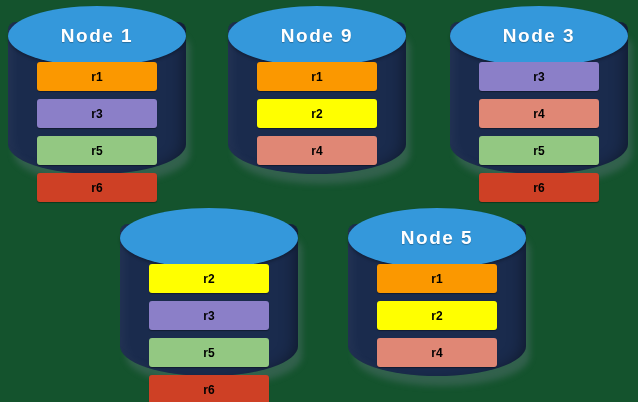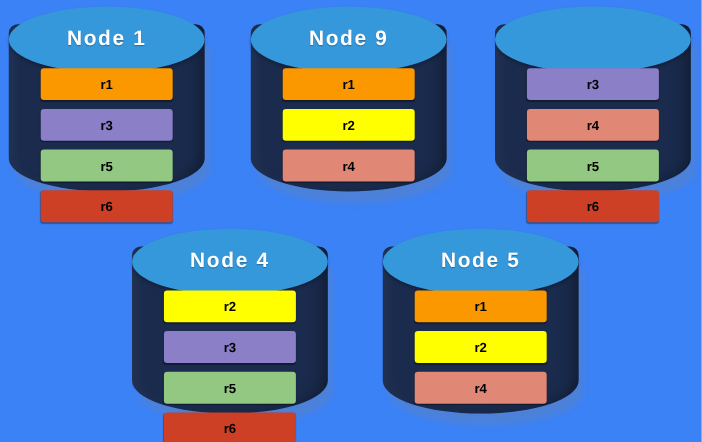--- a/index.html
+++ b/index.html
@@ -102,21 +102,21 @@
     font-size: 12px;
     font-weight: bold;
     color: #000000;
     line-height: 1;
     box-shadow: 0 1px 1px rgba(0,0,0,0.35);
   }
 </style>
 </head>
 <body>
 
-<div id="canvas" style="background: #3b82f6;">
+<div id="canvas" style="background: #14532d;">
     <div class="node" style="left: 8px; top: 6px;">
       <div class="cyl-shadow"></div>
       <div class="cyl-body" style="background: rgb(26, 43, 77);"></div>
       <div class="cyl-top" style="background: rgb(52, 152, 219);"></div>
       <div class="cyl-top-label" style="color: rgb(255, 255, 255);">Node 1</div>
       <div class="records">
         <div class="record" style="background: rgb(251, 152, 0); color: rgb(0, 0, 0);">r1</div>
         <div class="record" style="background: rgb(139, 127, 200); color: rgb(0, 0, 0);">r3</div>
         <div class="record" style="background: rgb(147, 200, 130); color: rgb(0, 0, 0);">r5</div>
         <div class="record" style="background: rgb(206, 64, 37); color: rgb(0, 0, 0);">r6</div>
@@ -130,32 +130,32 @@
       <div class="records">
         <div class="record" style="background: rgb(251, 152, 0); color: rgb(0, 0, 0);">r1</div>
         <div class="record" style="background: rgb(255, 255, 0); color: rgb(0, 0, 0);">r2</div>
         <div class="record" style="background: rgb(224, 135, 117); color: rgb(0, 0, 0);">r4</div>
       </div>
     </div>
     <div class="node" style="left: 450px; top: 6px;">
       <div class="cyl-shadow"></div>
       <div class="cyl-body" style="background: rgb(26, 43, 77);"></div>
       <div class="cyl-top" style="background: rgb(52, 152, 219);"></div>
+      <div class="cyl-top-label" style="color: rgb(255, 255, 255);">Node 3</div>
       <div class="records">
         <div class="record" style="background: rgb(139, 127, 200); color: rgb(0, 0, 0);">r3</div>
         <div class="record" style="background: rgb(224, 135, 117); color: rgb(0, 0, 0);">r4</div>
         <div class="record" style="background: rgb(147, 200, 130); color: rgb(0, 0, 0);">r5</div>
         <div class="record" style="background: rgb(206, 64, 37); color: rgb(0, 0, 0);">r6</div>
       </div>
     </div>
     <div class="node" style="left: 120px; top: 208px;">
       <div class="cyl-shadow"></div>
       <div class="cyl-body" style="background: rgb(26, 43, 77);"></div>
       <div class="cyl-top" style="background: rgb(52, 152, 219);"></div>
-      <div class="cyl-top-label" style="color: rgb(255, 255, 255);">Node 4</div>
       <div class="records">
         <div class="record" style="background: rgb(255, 255, 0); color: rgb(0, 0, 0);">r2</div>
         <div class="record" style="background: rgb(139, 127, 200); color: rgb(0, 0, 0);">r3</div>
         <div class="record" style="background: rgb(147, 200, 130); color: rgb(0, 0, 0);">r5</div>
         <div class="record" style="background: rgb(206, 64, 37); color: rgb(0, 0, 0);">r6</div>
       </div>
     </div>
     <div class="node" style="left: 348px; top: 208px; padding-left: 17px;">
       <div class="cyl-shadow"></div>
       <div class="cyl-body" style="background: rgb(26, 43, 77);"></div>

